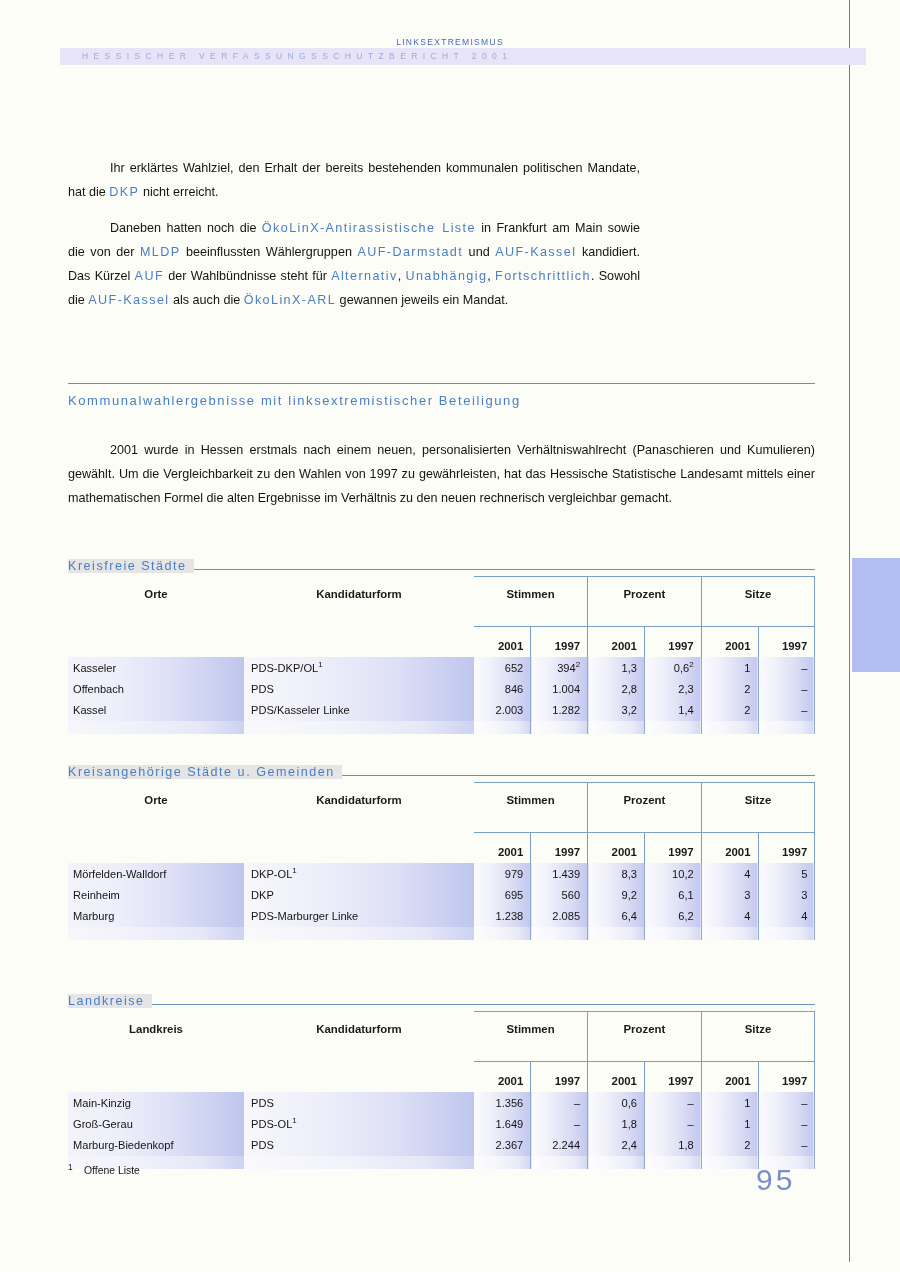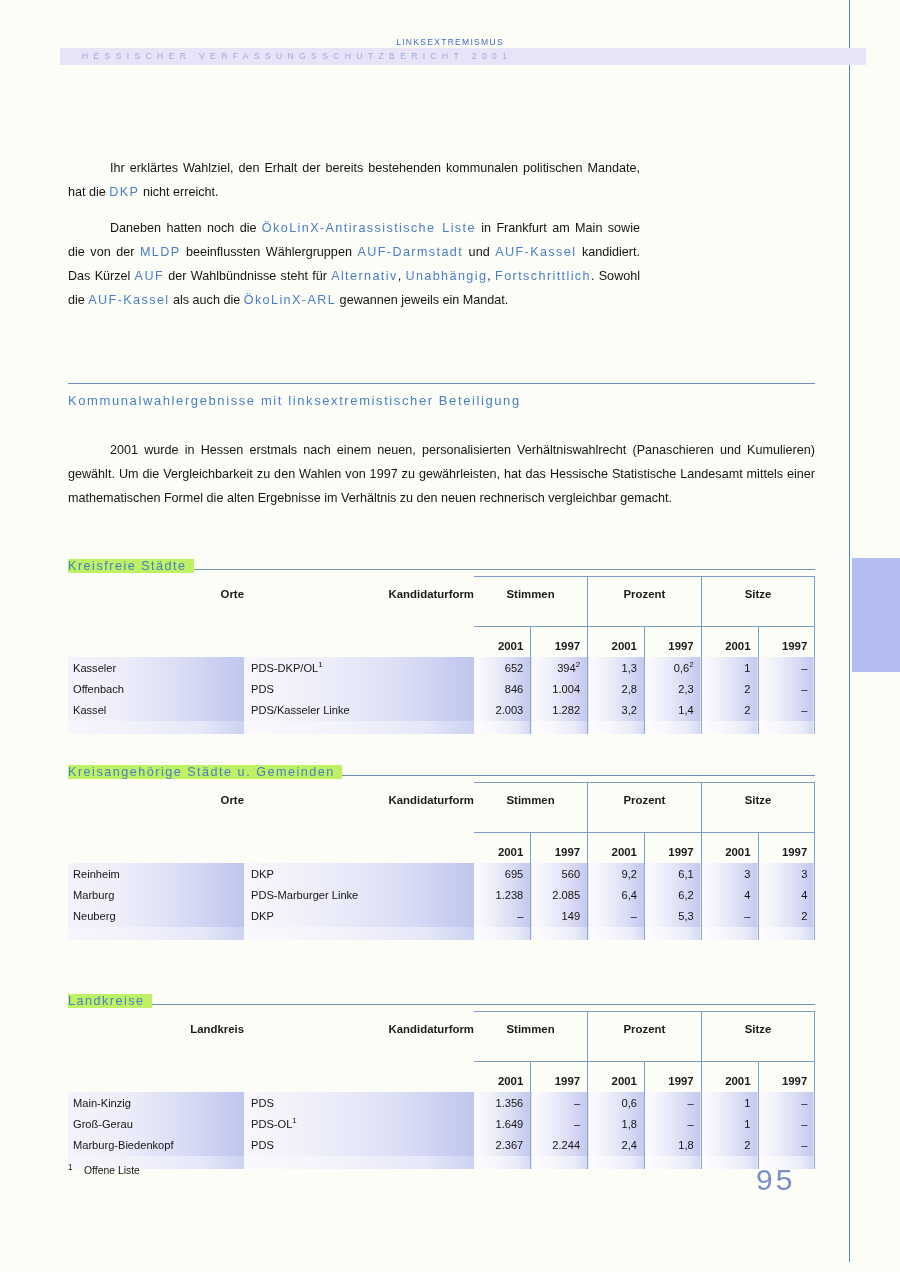--- a/index.html
+++ b/index.html
@@ -76,21 +76,21 @@
 
   #p3{left:68px;top:438px;width:747px;}
 
   
   .tbl-block{position:absolute;left:68px;width:747px;}
   .tbl-caption{
     position:relative;height:18px;margin-bottom:2px;
   }
   .tbl-caption .cap-text{
     color:#4a7ec4;font-size:12.6px;letter-spacing:1.5px;
-    background:#bef264;padding-right:7px;position:relative;z-index:2;
+    background:#e5e5e5;padding-right:7px;position:relative;z-index:2;
     display:inline-block;
     text-align:right;
   }
   .tbl-caption .cap-rule{
     position:absolute;left:0;right:0;top:13px;height:1px;background:#6e8fb8;z-index:1;
   }
 
   table.vt{
     border-collapse:collapse;width:747px;table-layout:fixed;
     font-size:11.1px;
@@ -101,21 +101,21 @@
 
   
   .vt th.grp{
     font-size:11.4px;font-weight:bold;text-align:center;
     padding:4px 0 3px 0;height:26px;vertical-align:middle;
     border-top:1px solid #7d9ec4;
     position:relative;
   }
   .vt th.grp.rsep{border-right:1px solid #7d9ec4;}
   .vt th.lbl{
-    font-size:11.4px;font-weight:bold;text-align:right;
+    font-size:11.4px;font-weight:bold;text-align:center;
     padding:4px 0 3px 0;vertical-align:middle;
   }
 
   
   .vt td.spacer{height:16px;padding:0;border:none;}
   .vt td.spacer.rsep{border-right:1px solid #7d9ec4;}
 
   
   .vt th.yr{
     font-size:11.4px;font-weight:bold;text-align:right;
@@ -329,48 +329,48 @@
           <th class="yr">2001</th>
           <th class="yr">1997</th>
           <th class="yr">2001</th>
           <th class="yr">1997</th>
           <th class="yr">2001</th>
           <th class="yr">1997</th>
         </tr>
       </thead>
       <tbody>
         <tr>
+          <td class="ort">Mörfelden-Walldorf</td>
+          <td class="kand"><span>DKP-OL</span><sup>1</sup></td>
+          <td class="num">979</td>
+          <td class="num">1.439</td>
+          <td class="num">8,3</td>
+          <td class="num">10,2</td>
+          <td class="num">4</td>
+          <td class="num">5</td>
+        </tr>
+        <tr>
           <td class="ort">Reinheim</td>
           <td class="kand">DKP</td>
           <td class="num">695</td>
           <td class="num">560</td>
           <td class="num">9,2</td>
           <td class="num">6,1</td>
           <td class="num">3</td>
           <td class="num">3</td>
         </tr>
         <tr>
           <td class="ort">Marburg</td>
           <td class="kand">PDS-Marburger Linke</td>
           <td class="num">1.238</td>
           <td class="num">2.085</td>
           <td class="num">6,4</td>
           <td class="num">6,2</td>
           <td class="num">4</td>
           <td class="num">4</td>
-        </tr>
-        <tr>
-          <td class="ort">Neuberg</td>
-          <td class="kand">DKP</td>
-          <td class="num">–</td>
-          <td class="num">149</td>
-          <td class="num">–</td>
-          <td class="num">5,3</td>
-          <td class="num">–</td>
-          <td class="num">2</td>
         </tr>
         <tr>
           <td class="padrow ort"></td>
           <td class="padrow kand"></td>
           <td class="padrow num"></td>
           <td class="padrow num"></td>
           <td class="padrow num"></td>
           <td class="padrow num"></td>
           <td class="padrow num"></td>
           <td class="padrow num"></td>

